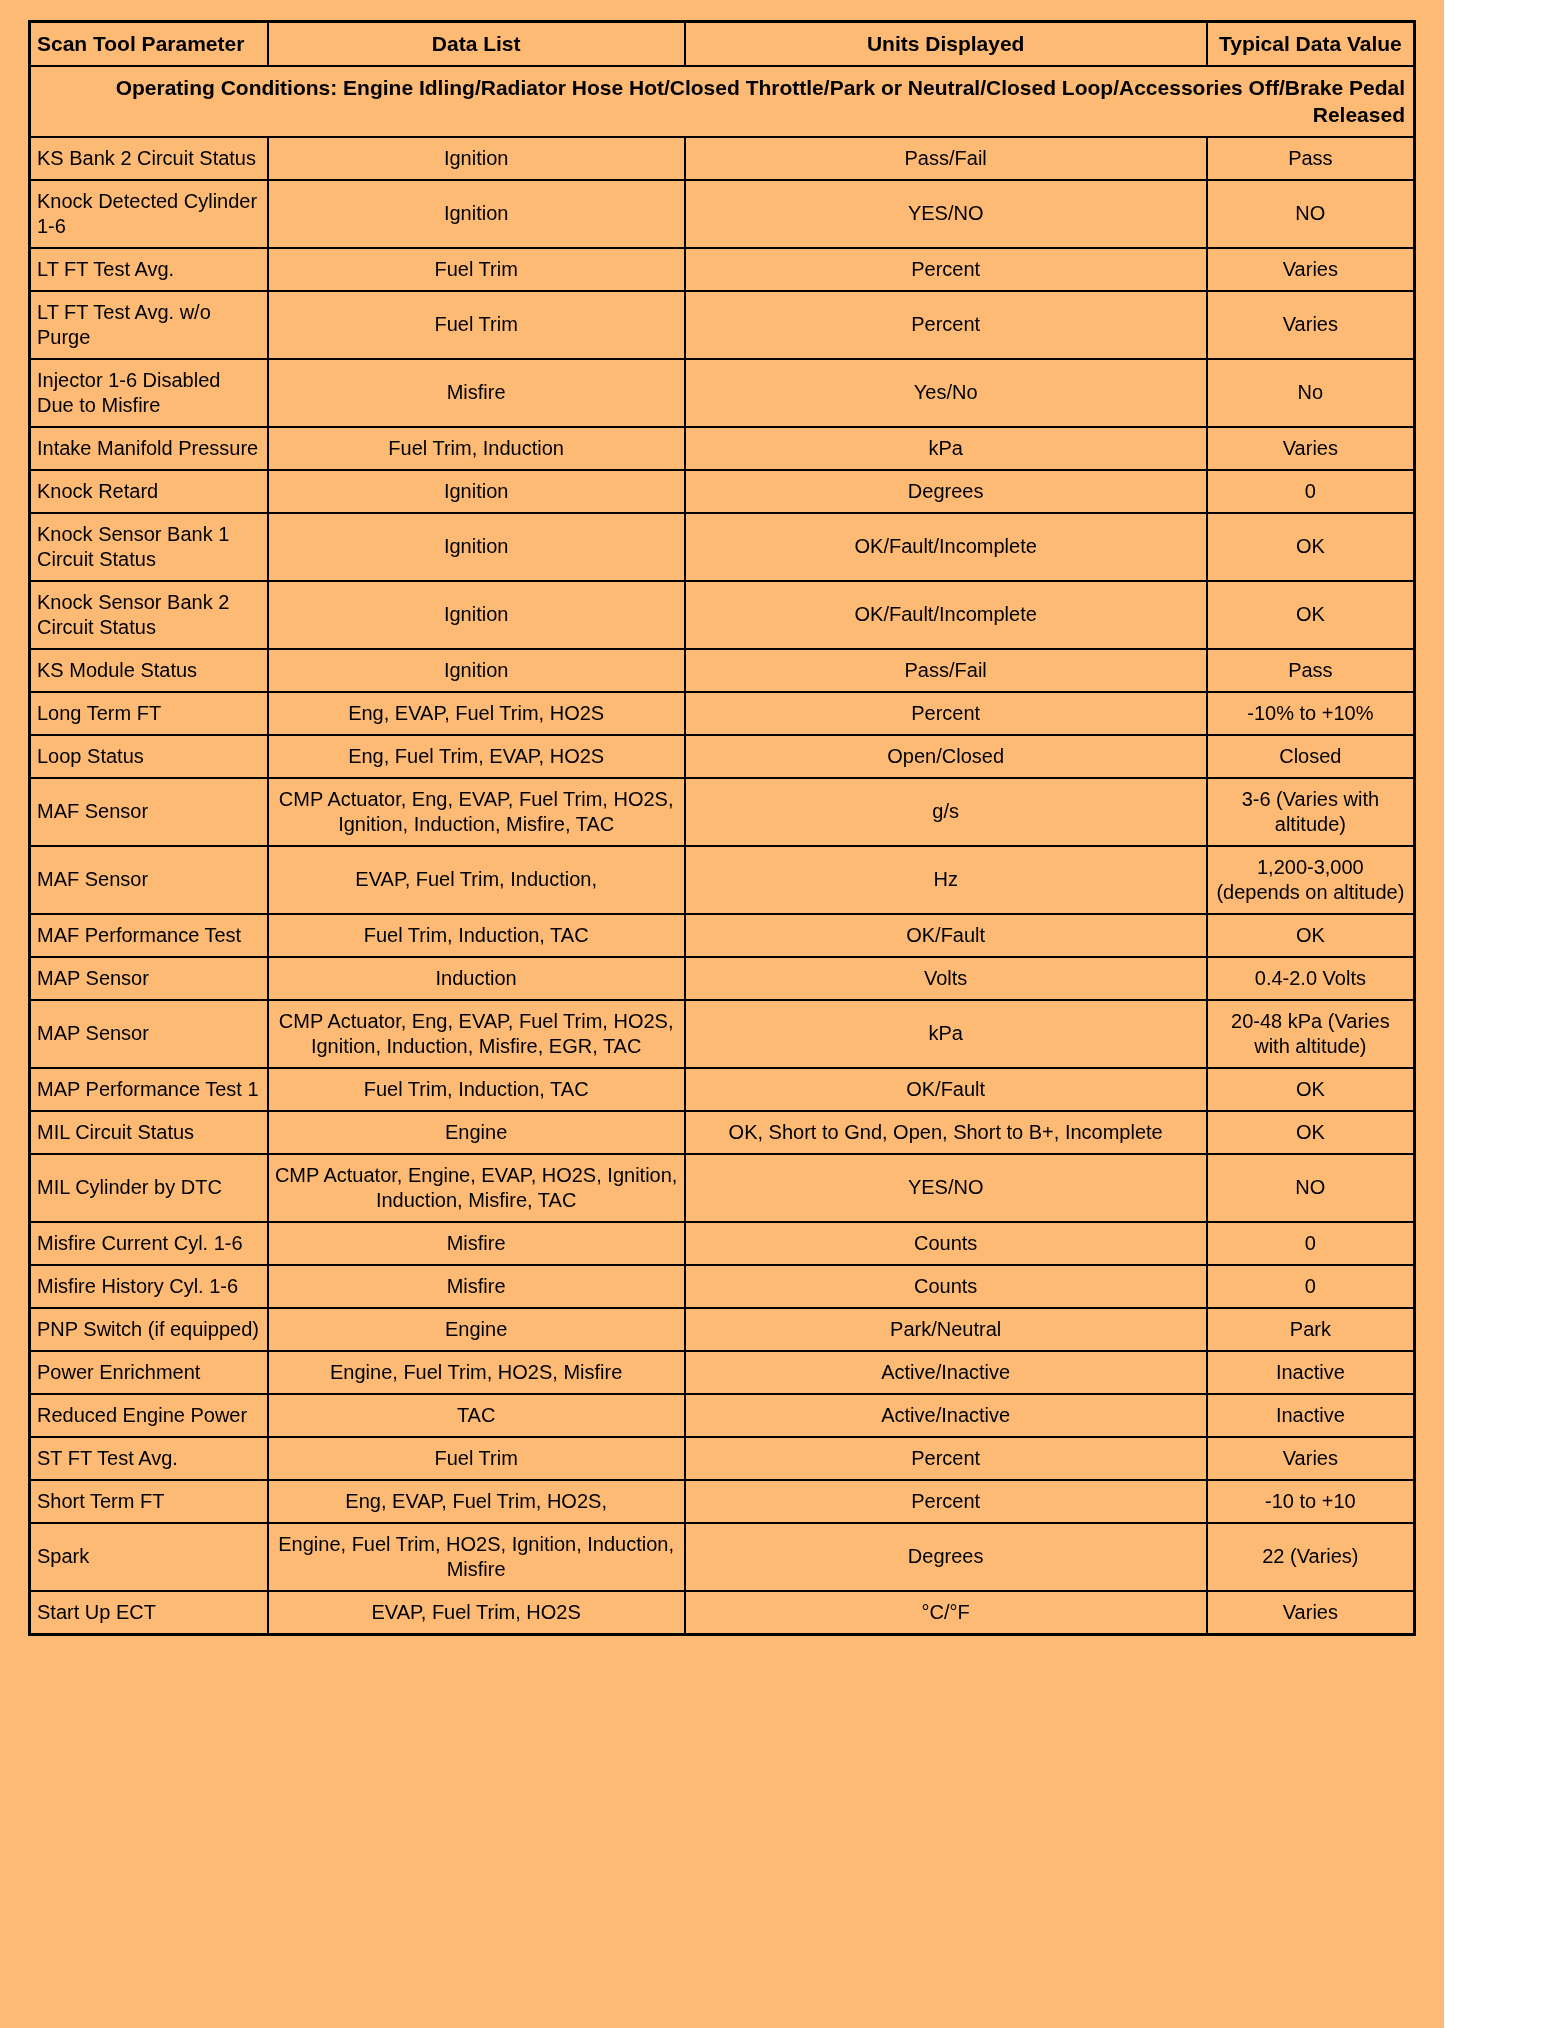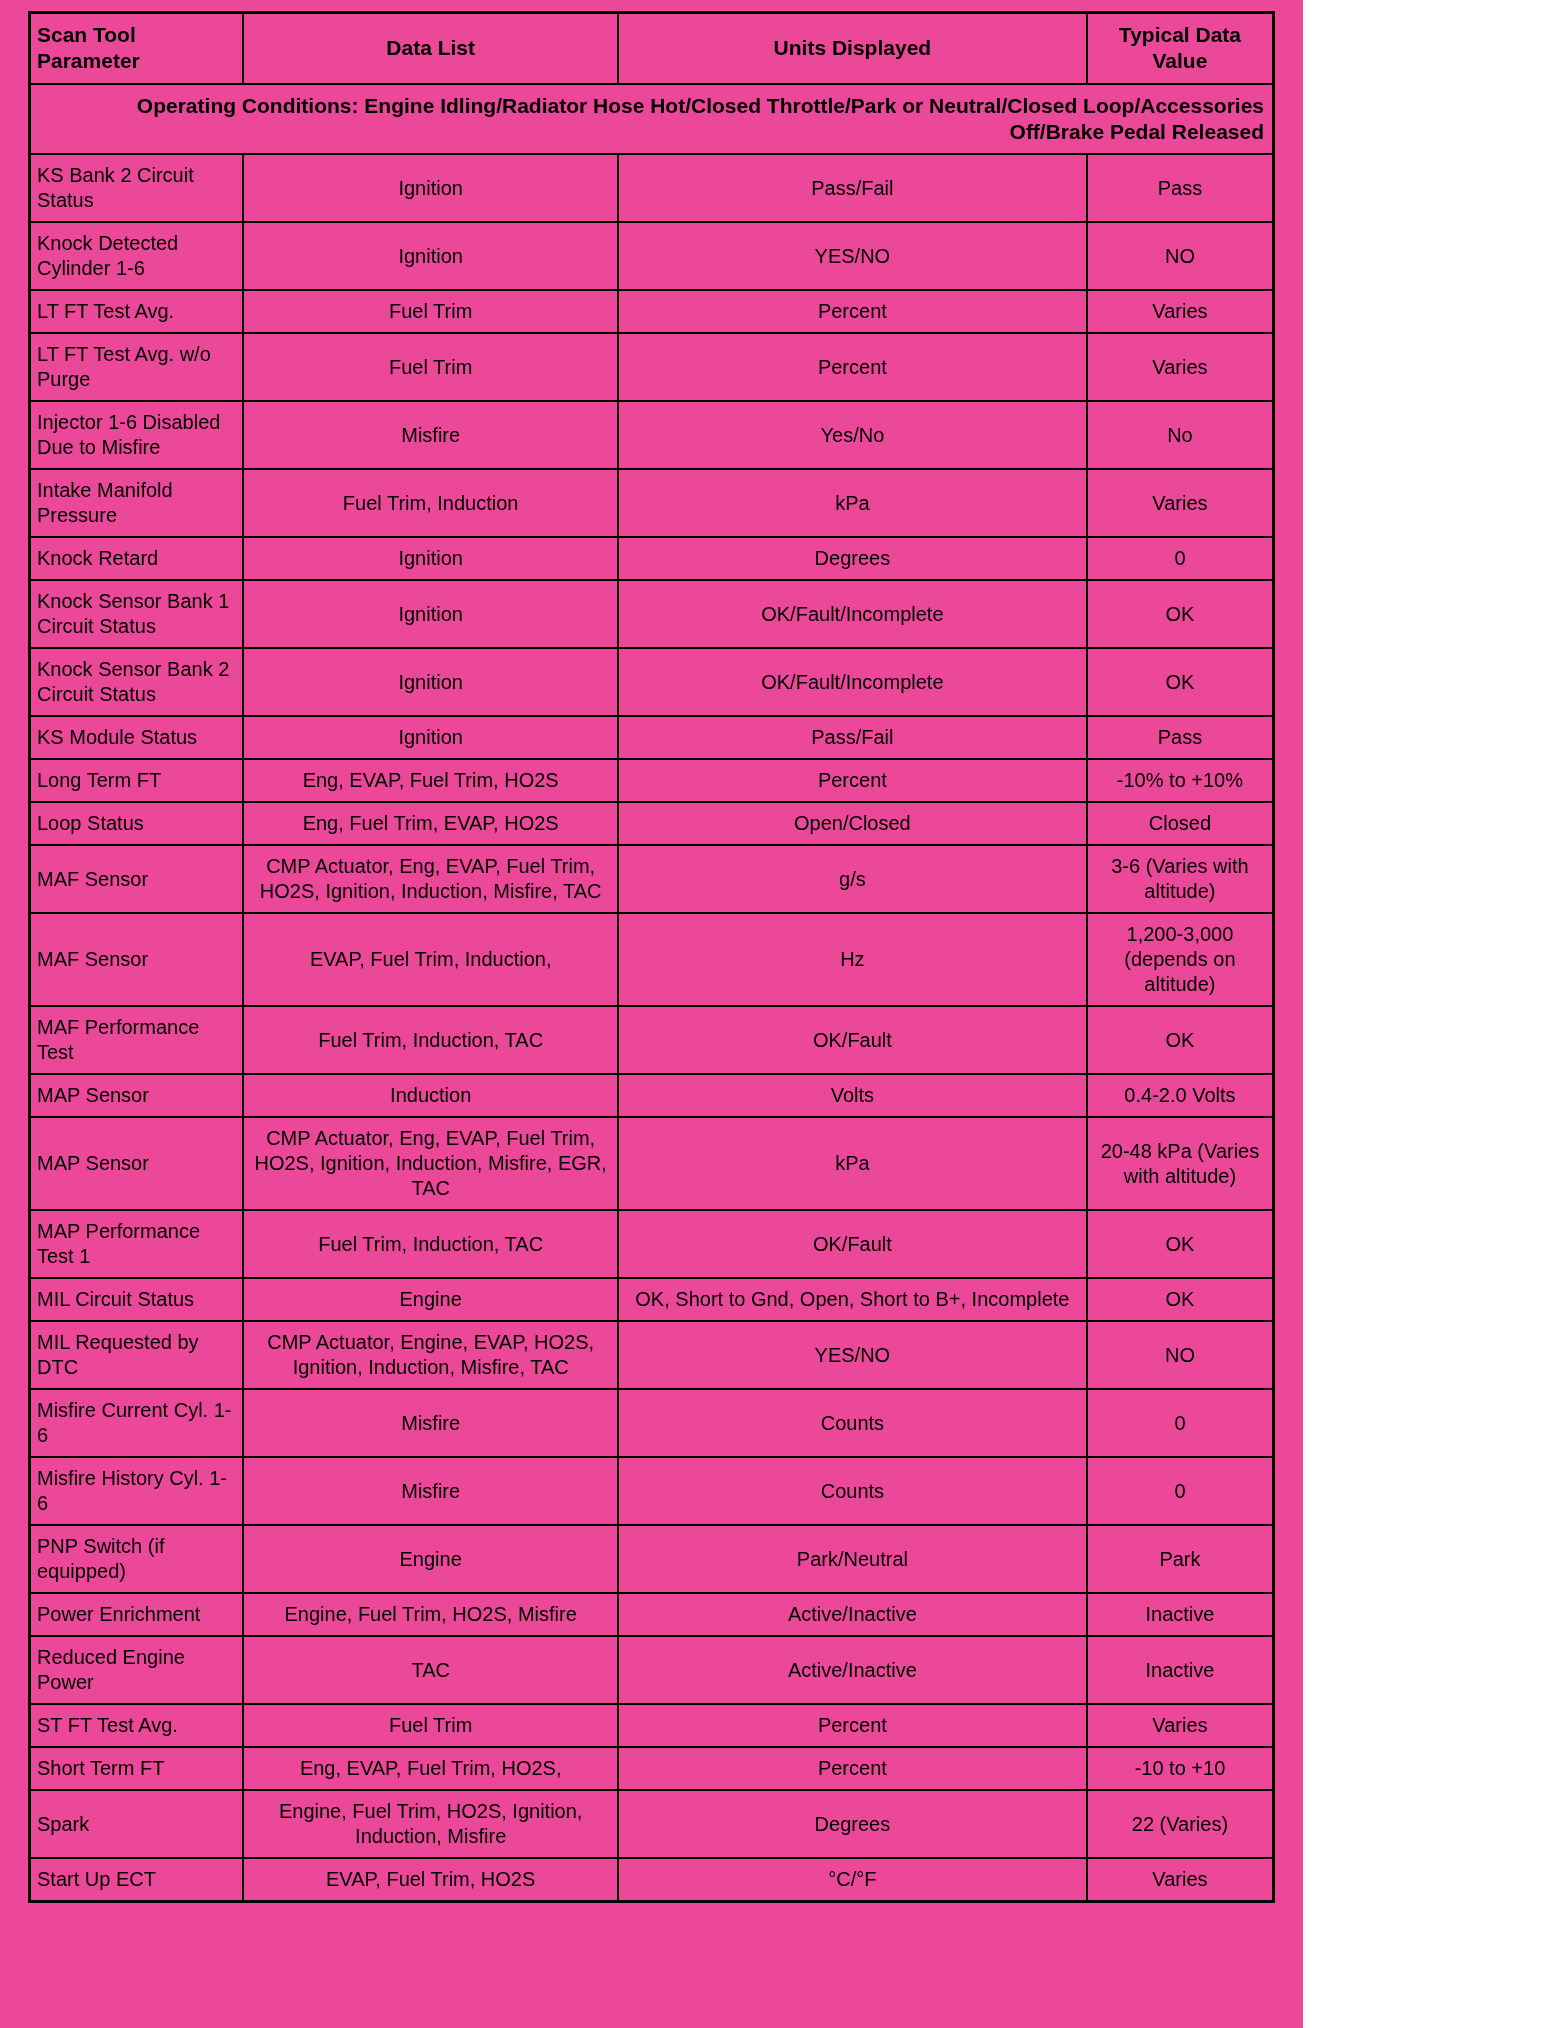--- a/index.html
+++ b/index.html
@@ -4,24 +4,24 @@
 <style>
   * { box-sizing: border-box; }
   html, body {
     margin: 0;
     padding: 0;
     background: #ffffff;
     color: #000000;
     font-family: "Liberation Sans", "DejaVu Sans", sans-serif;
   }
   .page {
-    width: 1303px;
+    width: 1444px;
     min-height: 2028px;
-    padding: 11px 28px 24px 28px;
-    background: #ec4899;
+    padding: 20px 28px 24px 28px;
+    background: #fdba74;
   }
   table.scan-table {
     width: 100%;
     border-collapse: collapse;
     table-layout: fixed;
     border: 3px solid #000000;
   }
   .scan-table th,
   .scan-table td {
     border: 2px solid #000000;
@@ -179,21 +179,21 @@
           <td>OK/Fault</td>
           <td>OK</td>
         </tr>
         <tr>
           <td class="cell-parameter">MIL Circuit Status</td>
           <td>Engine</td>
           <td>OK, Short to Gnd, Open, Short to B+, Incomplete</td>
           <td>OK</td>
         </tr>
         <tr>
-          <td class="cell-parameter">MIL Requested by DTC</td>
+          <td class="cell-parameter">MIL Cylinder by DTC</td>
           <td>CMP Actuator, Engine, EVAP, HO2S, Ignition, Induction, Misfire, TAC</td>
           <td>YES/NO</td>
           <td>NO</td>
         </tr>
         <tr>
           <td class="cell-parameter">Misfire Current Cyl. 1-6</td>
           <td>Misfire</td>
           <td>Counts</td>
           <td>0</td>
         </tr>

